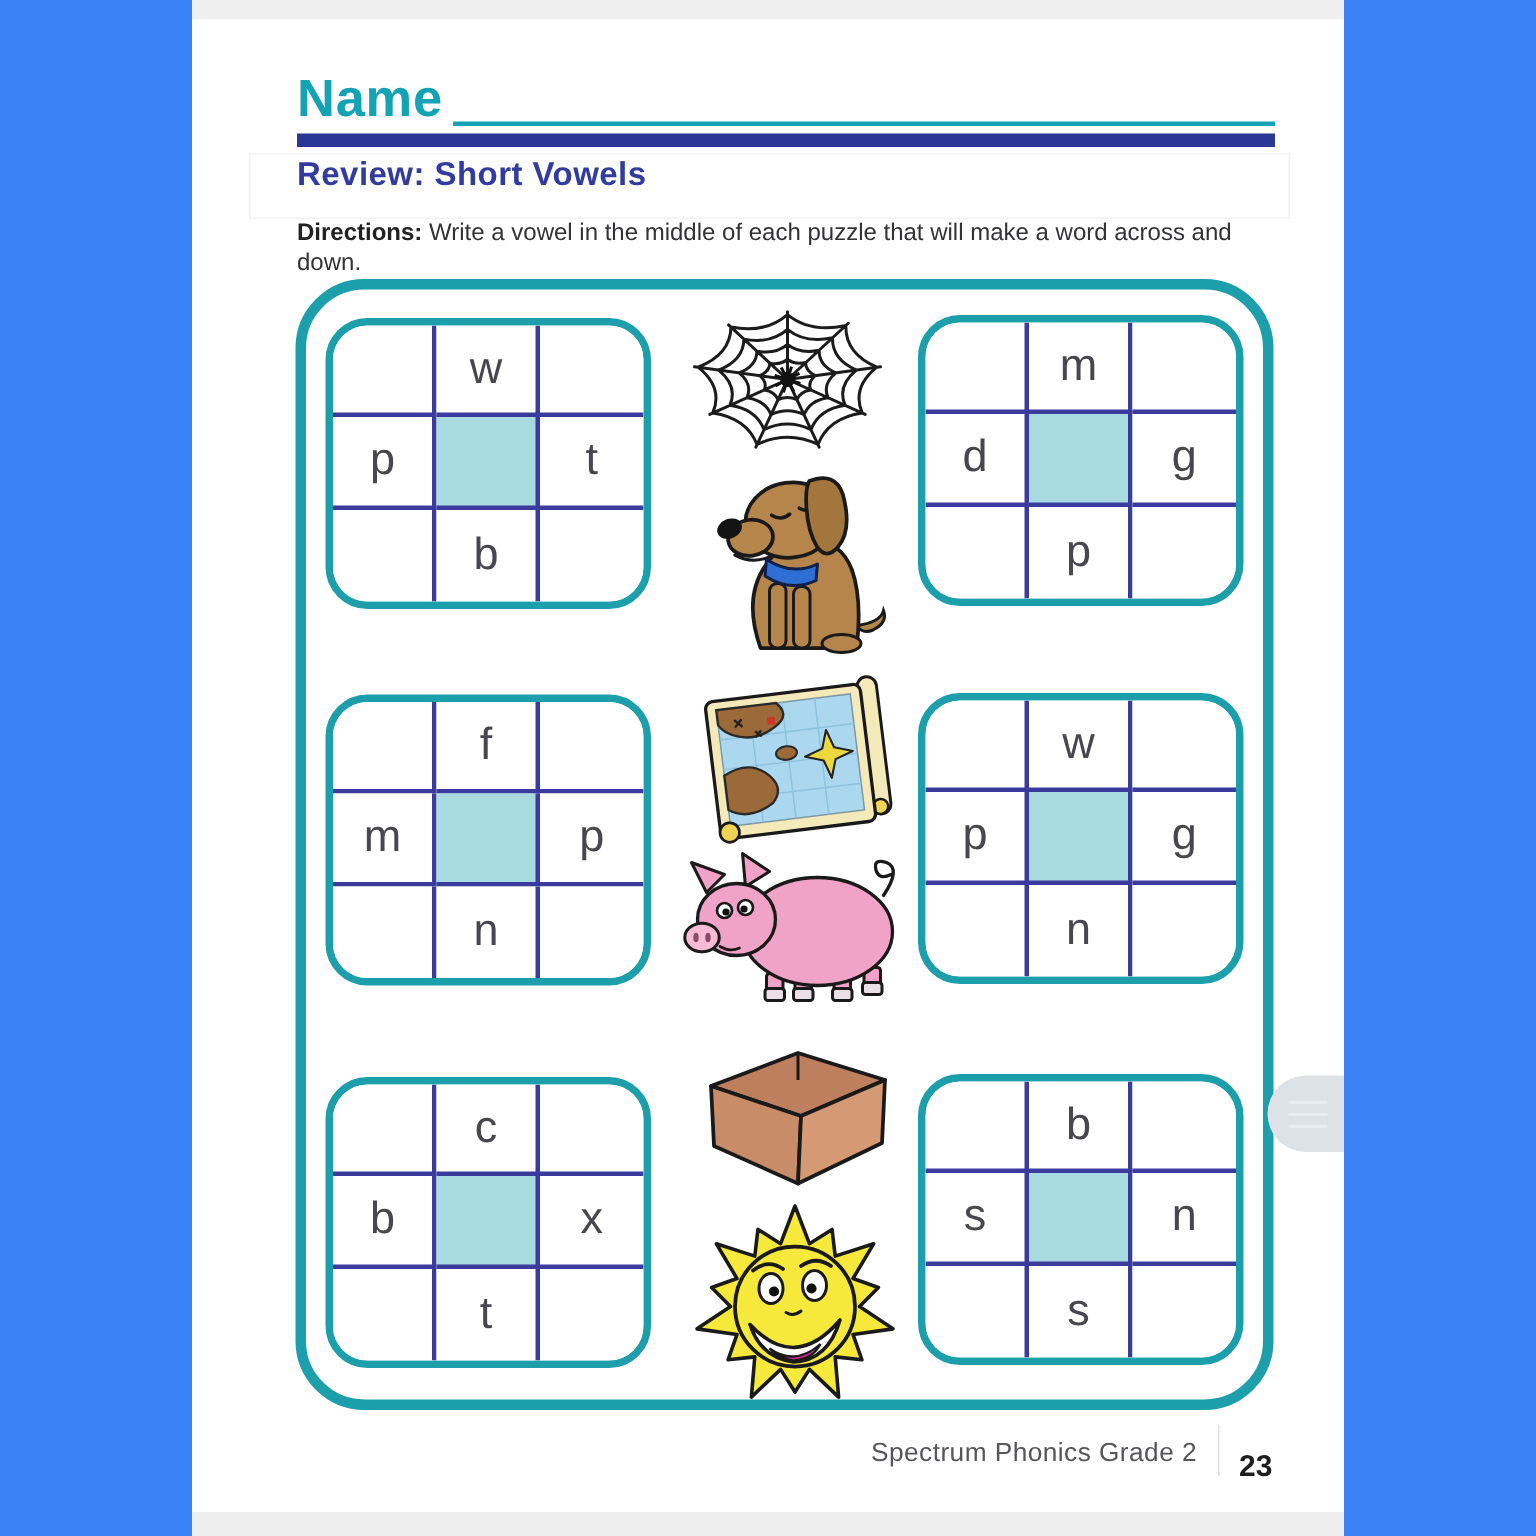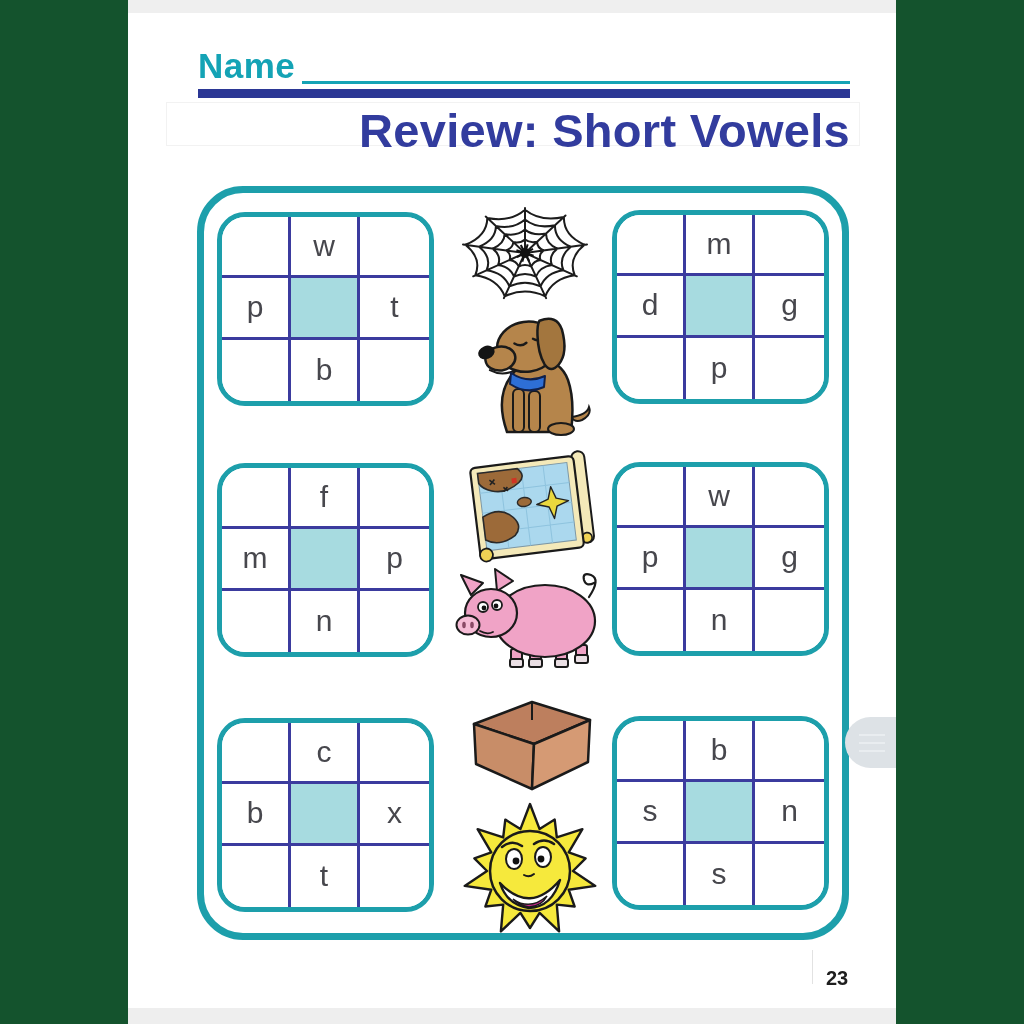--- a/index.html
+++ b/index.html
@@ -1,28 +1,28 @@
 <!DOCTYPE html>
 <html><head>
 <meta charset="utf-8">
 <style>
   html,body{margin:0;padding:0;}
   body{width:1024px;height:1024px;background:#fdfdfd;font-family:"Liberation Sans",sans-serif;position:relative;overflow:hidden;}
-  .canvas{position:absolute;left:0;top:0;width:1024px;height:1024px;background:#14532d;}
+  .canvas{position:absolute;left:0;top:0;width:1024px;height:1024px;background:#3b82f6;}
   .page{position:absolute;left:128px;top:0;width:768px;height:1024px;background:#ffffff;}
   .strip{position:absolute;left:0;width:768px;background:#efefef;}
   .strip.top{top:0;height:13px;}
   .strip.bottom{top:1008px;height:16px;background:#eeeeee;}
 
   .name-label{position:absolute;left:70px;top:46px;font-size:35px;font-weight:bold;color:#14a3b5;letter-spacing:0.5px;}
   .name-line{position:absolute;left:174px;top:81px;width:548px;height:3px;background:#14a3b5;}
   .blue-bar{position:absolute;left:70px;top:89px;width:652px;height:9px;background:#2b3795;}
 
   .title-box{position:absolute;left:38px;top:102px;width:692px;height:42px;border:1px solid #f2f2f2;}
-  .page-title{position:absolute;left:70px;top:103px;width:652px;text-align:right;font-size:47px;font-weight:bold;color:#323c9e;letter-spacing:0.3px;}
+  .page-title{position:absolute;left:70px;top:103px;width:652px;text-align:left;font-size:22px;font-weight:bold;color:#323c9e;letter-spacing:0.3px;}
 
   .directions{position:absolute;left:70px;top:146px;width:648px;font-size:16px;line-height:1.28;color:#333336;}
   .directions b{color:#222;}
 
   .activity-frame{position:absolute;left:69px;top:186px;width:652px;height:754px;border:7px solid #1d9fab;border-radius:46px;box-sizing:border-box;background:#fff;}
 
   .puzzle{position:absolute;width:217px;height:194px;border:5px solid #1d9fab;border-radius:28px;box-sizing:border-box;overflow:hidden;background:#fff;
           display:grid;grid-template-columns:1fr 1fr 1fr;grid-template-rows:1fr 1fr 1fr;}
   .puzzle .cell{display:flex;align-items:center;justify-content:center;font-size:30px;color:#47474d;background:#fff;}
   .puzzle .cell.v{border-right:3px solid #3b3b9e;}
@@ -61,20 +61,21 @@
     <div class="strip top"></div>
     <div class="strip bottom"></div>
 
     <div class="name-label">Name</div>
     <div class="name-line"></div>
     <div class="blue-bar"></div>
 
     <div class="title-box"></div>
     <div class="page-title">Review: Short Vowels</div>
 
+    <div class="directions"><b>Directions:</b><span> Write a vowel in the middle of each puzzle that will make a word across and down.</span></div>
 
     <div class="activity-frame"></div>
 
     <div class="puzzle pos-1">
       <div class="cell v h"></div>
       <div class="cell v h">w</div>
       <div class="cell h"></div>
       <div class="cell v h">p</div>
       <div class="cell v h center"></div>
       <div class="cell h">t</div>
@@ -242,16 +243,17 @@
         <path d="M74 76 q5 3 10 -1" fill="none" stroke="#1a1a1a" stroke-width="2" stroke-linecap="round"></path>
         <path d="M50 84 Q80 116 110 81 Q102 108 79 109 Q57 106 50 84 Z" fill="#ffffff" stroke="#1a1a1a" stroke-width="2.4" stroke-linejoin="round"></path>
         <path d="M63 100 Q80 112 97 97 Q92 107 79 108 Q68 106 63 100 Z" fill="#c9268c" stroke="#1a1a1a" stroke-width="1.5"></path>
       </svg>
     </div>
 
     <div class="page-tab">
         <div class="ridges"></div>
       </div>
 
+    <div class="footer-book">Spectrum Phonics Grade 2</div>
     <div class="footer-divider"></div>
     <div class="footer-page">23</div>
   </div>
 </div>
 
 </body></html>

